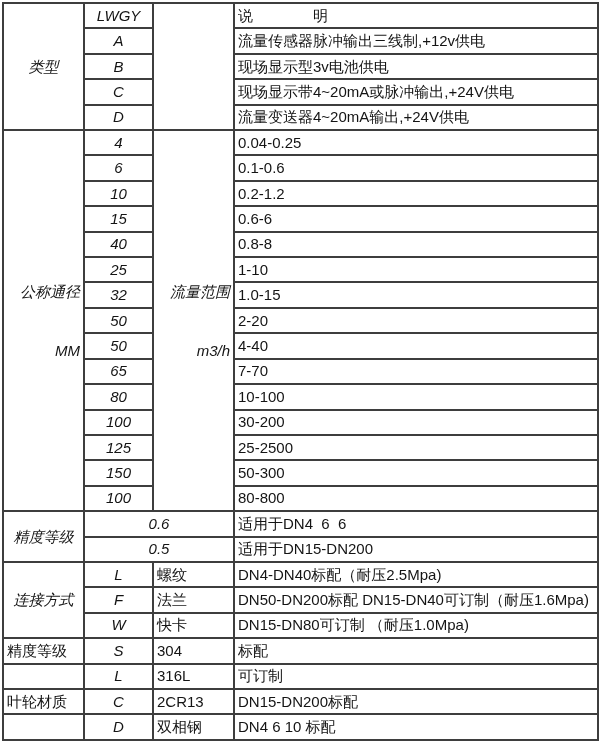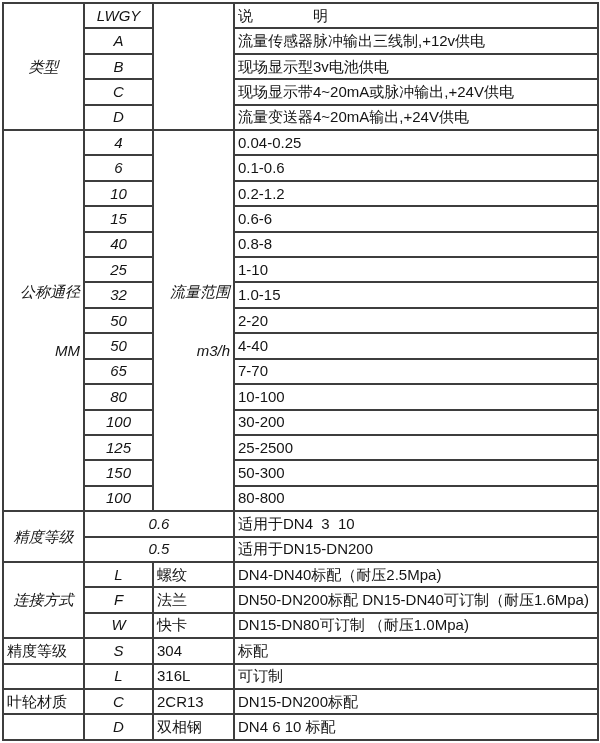--- a/index.html
+++ b/index.html
@@ -134,21 +134,21 @@
       <td class="c-left">50-300</td>
     </tr>
     <tr>
       <td class="c-center">100</td>
       <td class="c-left">80-800</td>
     </tr>
 
     <tr>
       <td class="c-center" rowspan="2">精度等级</td>
       <td class="c-center" colspan="2">0.6</td>
-      <td class="c-left">适用于DN4  3  10</td>
+      <td class="c-left">适用于DN4  6  6</td>
     </tr>
     <tr>
       <td class="c-center" colspan="2">0.5</td>
       <td class="c-left">适用于DN15-DN200</td>
     </tr>
 
     <tr>
       <td class="c-center" rowspan="3">连接方式</td>
       <td class="c-center">L</td>
       <td class="c-left">螺纹</td>

